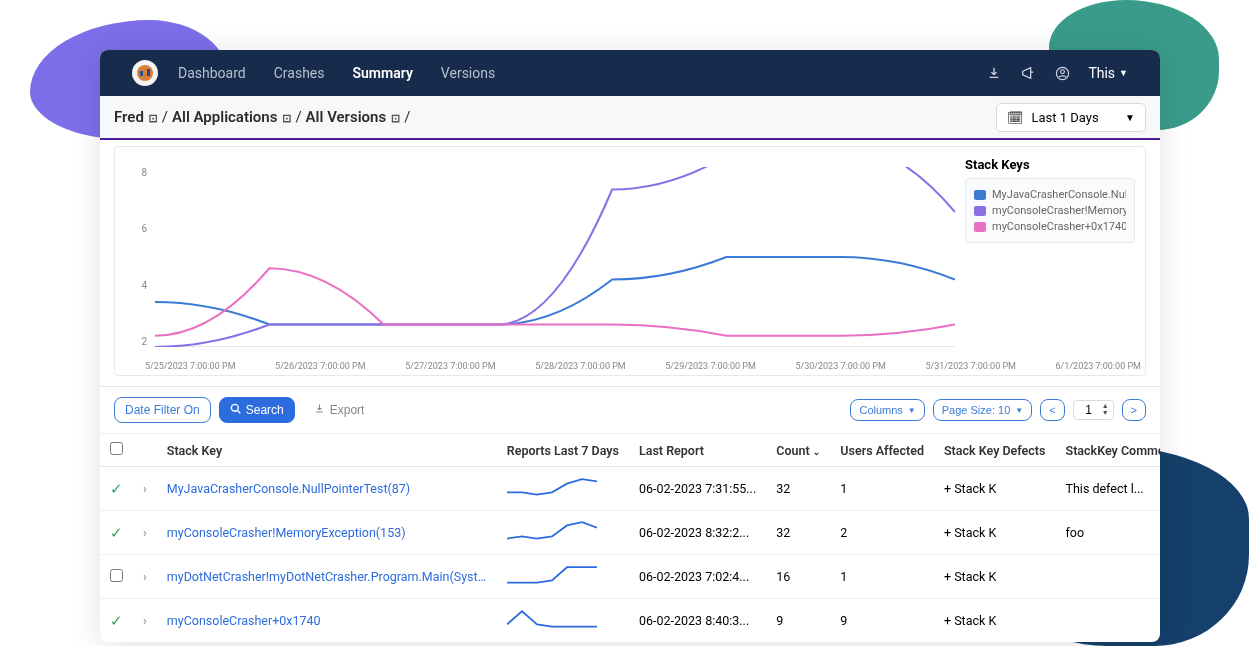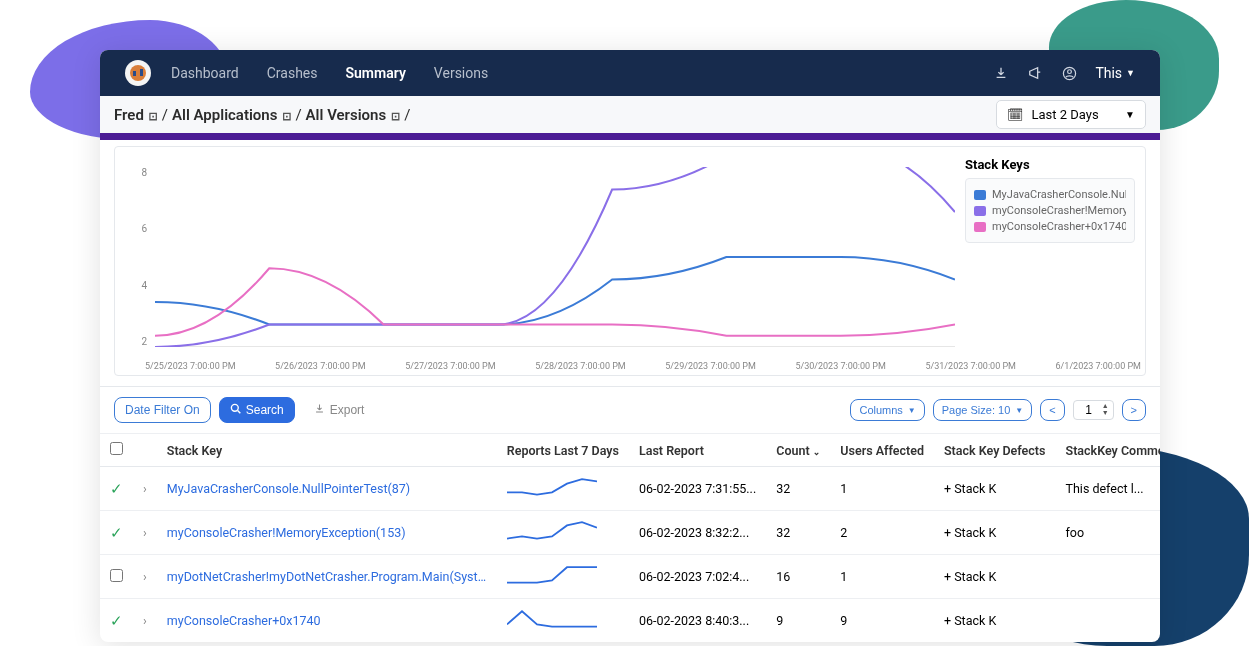--- a/index.html
+++ b/index.html
@@ -50,21 +50,21 @@
   border-radius: 8px;
   box-shadow: 0 4px 30px rgba(0,0,0,0.12);
   overflow: hidden;
   z-index: 10;
 }
 .navbar {
   background: #172b4d;
   height: 46px;
   display: flex;
   align-items: center;
-  padding: 0 25px;
+  padding: 0 32px;
   color: #cfd5e0;
 }
 .logo {
   width: 26px;
   height: 26px;
   background: #f5f5f5;
   border-radius: 50%;
   margin-right: 20px;
   display: flex;
   align-items: center;
@@ -72,21 +72,21 @@
 }
 .nav-links { display: flex; gap: 28px; }
 .nav-link { font-size: 14px; color: #b7bfcc; cursor: pointer; }
 .nav-link.active { color: #fff; font-weight: 600; }
 .nav-right { margin-left: auto; display: flex; align-items: center; gap: 18px; }
 .nav-icon { width: 16px; height: 16px; color: #cfd5e0; cursor: pointer; display: flex; align-items: center; justify-content: center; }
 .admin-dd { font-size: 14px; color: #fff; cursor: pointer; display: flex; align-items: center; gap: 4px; }
 
 .subbar {
   background: #f7f8fa;
-  border-bottom: 7px solid #4c1d95;
+  border-bottom: 2px solid #4c1d95;
   height: 44px;
   display: flex;
   align-items: center;
   padding: 0 14px;
 }
 .breadcrumb { font-size: 15px; color: #2c2c2c; display: flex; align-items: center; gap: 4px; }
 .breadcrumb .bc-item { font-weight: 600; }
 .bc-icon { font-size: 11px; color: #555; margin-left: 2px; }
 .date-range-btn {
   margin-left: auto;
@@ -238,21 +238,21 @@
     <div class="breadcrumb">
       <span class="bc-item"><span>Fred</span><span class="bc-icon"> ⊡</span></span>
       <span>/</span>
       <span class="bc-item"><span>All Applications</span><span class="bc-icon"> ⊡</span></span>
       <span>/</span>
       <span class="bc-item"><span>All Versions</span><span class="bc-icon"> ⊡</span></span>
       <span>/</span>
     </div>
     <div class="date-range-btn">
       <span>🗓</span>
-      <span>Last 2 Days</span>
+      <span>Last 1 Days</span>
       <span class="chev">▼</span>
     </div>
   </div>
 
   <div class="chart-panel">
     <div class="chart-area">
       <div class="y-ticks">
         <span>8</span>
         <span>6</span>
         <span>4</span>

